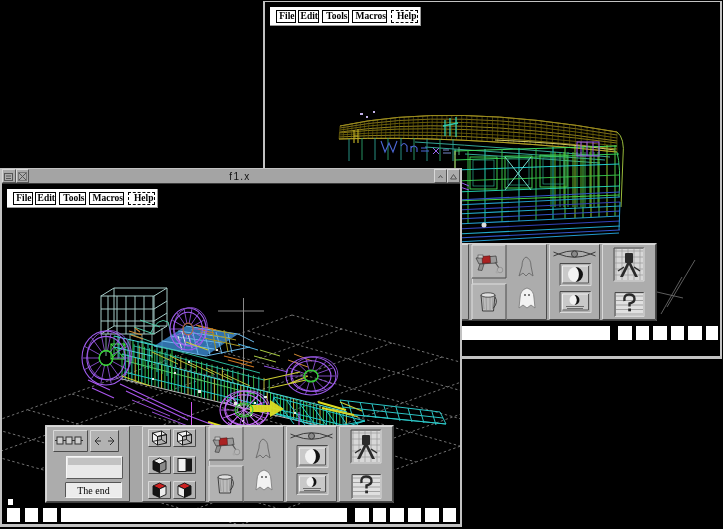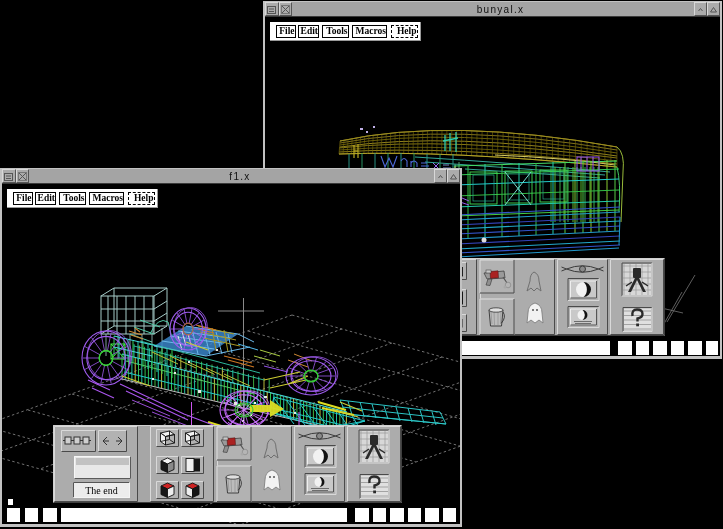--- a/index.html
+++ b/index.html
@@ -6,50 +6,25 @@
 .win{position:absolute;background:#000;border:solid #c2c2c2;border-width:1px 2px 3px 2px}
 .tb{position:relative;height:15px;background:#a4a4a4;border-bottom:1px solid #3a3a3a}
 .tbtn{position:absolute;top:0;width:13.5px;height:14px;background:#ababab;border-top:1px solid #d8d8d8;border-left:1px solid #d8d8d8;border-right:1px solid #555;border-bottom:1px solid #555}
 .tbtn svg{position:absolute;left:-1px;top:0px}
 .ttext{position:absolute;left:0;right:0;top:2px;text-align:center;font-size:10px;letter-spacing:1.3px;color:#111;line-height:12px}
 .content{position:relative;background:#000;overflow:hidden}
 .cv{position:absolute;left:0;top:0}
 .menu{position:absolute;left:5px;top:5px;width:151px;height:19px;background:#fff;border-right:1px solid #999;border-bottom:1px solid #999}
 .mi{position:absolute;top:3px;height:13px;border:1px solid #000;background:#fff;color:#000;
     font-family:"Liberation Serif",serif;font-size:9.5px;font-weight:bold;line-height:11px;text-align:right}
-.tbar{position:absolute;left:51px;top:241px;width:300px;height:78px}
+.tbar{position:absolute;left:43px;top:241px;width:300px;height:78px}
 .tbar svg{display:block}
 </style></head>
 <body>
 <div class="win" style="left:263px;top:1px;width:459px;height:358px">
-    <div class="tb" style="width:455px">
-      <div class="tbtn" style="left:0px">
-        <svg width="13" height="13">
-          <rect x="2.5" y="3.5" width="8" height="7" fill="none" stroke="#555" stroke-width="1"></rect>
-          <path d="M4,6 h5 M4,8.5 h5" stroke="#555" stroke-width="1"></path>
-        </svg>
-      </div>
-      <div class="tbtn" style="left:13.5px">
-        <svg width="13" height="13">
-          <path d="M2.5,2.5 L10.5,10.5 M10.5,2.5 L2.5,10.5" stroke="#555" stroke-width="1"></path>
-          <rect x="2.5" y="2.5" width="8" height="8" fill="none" stroke="#777" stroke-width="1"></rect>
-        </svg>
-      </div>
-      <div class="tbtn" style="left:428.5px">
-        <svg width="13" height="13">
-          <path d="M4.5,8 L6.5,5.5 L8.5,8" stroke="#555" stroke-width="1" fill="none"></path>
-        </svg>
-      </div>
-      <div class="tbtn" style="left:441.5px">
-        <svg width="13" height="13">
-          <path d="M3.5,9 L6.5,4.5 L9.5,9 Z" stroke="#555" stroke-width="1" fill="none"></path>
-        </svg>
-      </div>
-      <div class="ttext" style="padding-left:16px">bunyal.x</div>
-    </div>
     <div class="content" style="width:455px;height:339px">
       <svg class="cv" width="455" height="339" viewBox="0 0 455 339">
         <g stroke="#8a8a8a" stroke-width="0.8" opacity="0.85">
           <path d="M396,312 L417,275 M402,305 L430,258 M392,290 L418,296"></path>
         </g>
         <g fill="none" stroke-width="1">
           <path d="M74,137 Q185,133 352,150" stroke="#7a6c0c"></path>
           <path d="M74,135 Q185,128 352,147" stroke="#8d7d15"></path>
           <path d="M74,133 Q185,124 352,144" stroke="#5f560a"></path>
           <path d="M74,131 Q185,119 352,141" stroke="#857712"></path>

